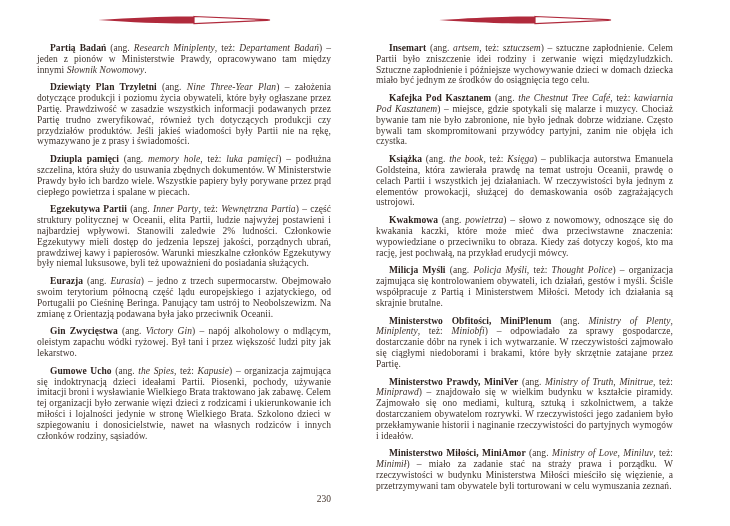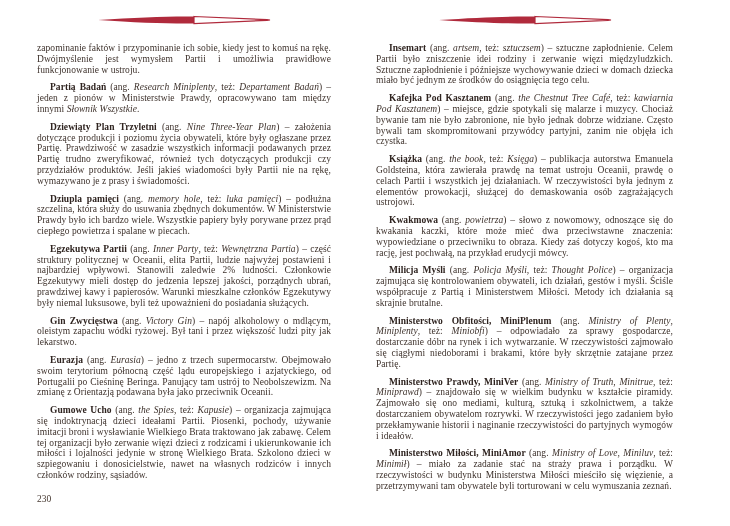--- a/index.html
+++ b/index.html
@@ -43,44 +43,43 @@
 
   .entry span.b { font-weight: bold; color: #2f2420; }
   .entry span.i { font-style: italic; }
   .entry span.n { }
 
   .page-number {
     position: absolute;
     bottom: 22px;
     left: 0;
     width: 100%;
-    text-align: left;
+    text-align: right;
     font-size: 9.5px;
     color: #45372f;
     font-family: Liberation Serif, serif;
   }
 </style>
 </head>
 <body>
 
 <div class="page left">
   <div class="ornament-wrap">
     <svg width="176" height="14" viewBox="0 0 176 14" aria-hidden="true">
       <path d="M2,7 C40,4.4 72,3.2 98,3.5 L98,10.5 C72,10.8 40,9.6 2,7 Z" style="fill:var(--accent,#b02a3c)"></path>
       <polygon points="98,3.5 171,6.6 174,7 171,7.4 98,10.5" style="fill:#ffffff;stroke:var(--accent,#b02a3c);stroke-width:1.2"></polygon>
     </svg>
   </div>
   <div class="entries">
-      <p class="entry"><span class="n">zapominanie faktów i przypominanie ich sobie, kiedy jest to komuś na rękę. Dwójmyślenie jest wymysłem Partii i umożliwia prawidłowe funkcjonowanie w ustroju.</span></p>
-      <p class="entry ind sp"><span class="b">Partią Badań</span><span class="n"> (ang. </span><span class="i">Research Miniplenty</span><span class="n">, też: </span><span class="i">Departament Badań</span><span class="n">) – jeden z pionów w Ministerstwie Prawdy, opracowywano tam między innymi </span><span class="i">Słownik Wszystkie</span><span class="n">.</span></p>
+      <p class="entry ind sp"><span class="b">Partią Badań</span><span class="n"> (ang. </span><span class="i">Research Miniplenty</span><span class="n">, też: </span><span class="i">Departament Badań</span><span class="n">) – jeden z pionów w Ministerstwie Prawdy, opracowywano tam między innymi </span><span class="i">Słownik Nowomowy</span><span class="n">.</span></p>
       <p class="entry ind sp"><span class="b">Dziewiąty Plan Trzyletni</span><span class="n"> (ang. </span><span class="i">Nine Three-Year Plan</span><span class="n">) – założenia dotyczące produkcji i poziomu życia obywateli, które były ogłaszane przez Partię. Prawdziwość w zasadzie wszystkich informacji podawanych przez Partię trudno zweryfikować, również tych dotyczących produkcji czy przydziałów produktów. Jeśli jakieś wiadomości były Partii nie na rękę, wymazywano je z prasy i świadomości.</span></p>
       <p class="entry ind sp"><span class="b">Dziupla pamięci</span><span class="n"> (ang. </span><span class="i">memory hole</span><span class="n">, też: </span><span class="i">luka pamięci</span><span class="n">) – podłużna szczelina, która służy do usuwania zbędnych dokumentów. W Ministerstwie Prawdy było ich bardzo wiele. Wszystkie papiery były porywane przez prąd ciepłego powietrza i spalane w piecach.</span></p>
       <p class="entry ind sp"><span class="b">Egzekutywa Partii</span><span class="n"> (ang. </span><span class="i">Inner Party</span><span class="n">, też: </span><span class="i">Wewnętrzna Partia</span><span class="n">) – część struktury politycznej w Oceanii, elita Partii, ludzie najwyżej postawieni i najbardziej wpływowi. Stanowili zaledwie 2% ludności. Członkowie Egzekutywy mieli dostęp do jedzenia lepszej jakości, porządnych ubrań, prawdziwej kawy i papierosów. Warunki mieszkalne członków Egzekutywy były niemal luksusowe, byli też upoważnieni do posiadania służących.</span></p>
+      <p class="entry ind sp"><span class="b">Eurazja</span><span class="n"> (ang. </span><span class="i">Eurasia</span><span class="n">) – jedno z trzech supermocarstw. Obejmowało swoim terytorium północną część lądu europejskiego i azjatyckiego, od Portugalii po Cieśninę Beringa. Panujący tam ustrój to Neobolszewizm. Na zmianę z Orientazją podawana była jako przeciwnik Oceanii.</span></p>
       <p class="entry ind sp"><span class="b">Gin Zwycięstwa</span><span class="n"> (ang. </span><span class="i">Victory Gin</span><span class="n">) – napój alkoholowy o mdlącym, oleistym zapachu wódki ryżowej. Był tani i przez większość ludzi pity jak lekarstwo.</span></p>
-      <p class="entry ind sp"><span class="b">Eurazja</span><span class="n"> (ang. </span><span class="i">Eurasia</span><span class="n">) – jedno z trzech supermocarstw. Obejmowało swoim terytorium północną część lądu europejskiego i azjatyckiego, od Portugalii po Cieśninę Beringa. Panujący tam ustrój to Neobolszewizm. Na zmianę z Orientazją podawana była jako przeciwnik Oceanii.</span></p>
       <p class="entry ind sp"><span class="b">Gumowe Ucho</span><span class="n"> (ang. </span><span class="i">the Spies</span><span class="n">, też: </span><span class="i">Kapusie</span><span class="n">) – organizacja zajmująca się indoktrynacją dzieci ideałami Partii. Piosenki, pochody, używanie imitacji broni i wysławianie Wielkiego Brata traktowano jak zabawę. Celem tej organizacji było zerwanie więzi dzieci z rodzicami i ukierunkowanie ich miłości i lojalności jedynie w stronę Wielkiego Brata. Szkolono dzieci w szpiegowaniu i donosicielstwie, nawet na własnych rodziców i innych członków rodziny, sąsiadów.</span></p>
     </div>
   <div class="page-number">230</div>
 </div>
 
 <div class="page right">
   <div class="ornament-wrap">
     <svg width="176" height="14" viewBox="0 0 176 14" aria-hidden="true">
       <path d="M2,7 C40,4.4 72,3.2 98,3.5 L98,10.5 C72,10.8 40,9.6 2,7 Z" style="fill:var(--accent,#b02a3c)"></path>
       <polygon points="98,3.5 171,6.6 174,7 171,7.4 98,10.5" style="fill:#ffffff;stroke:var(--accent,#b02a3c);stroke-width:1.2"></polygon>

